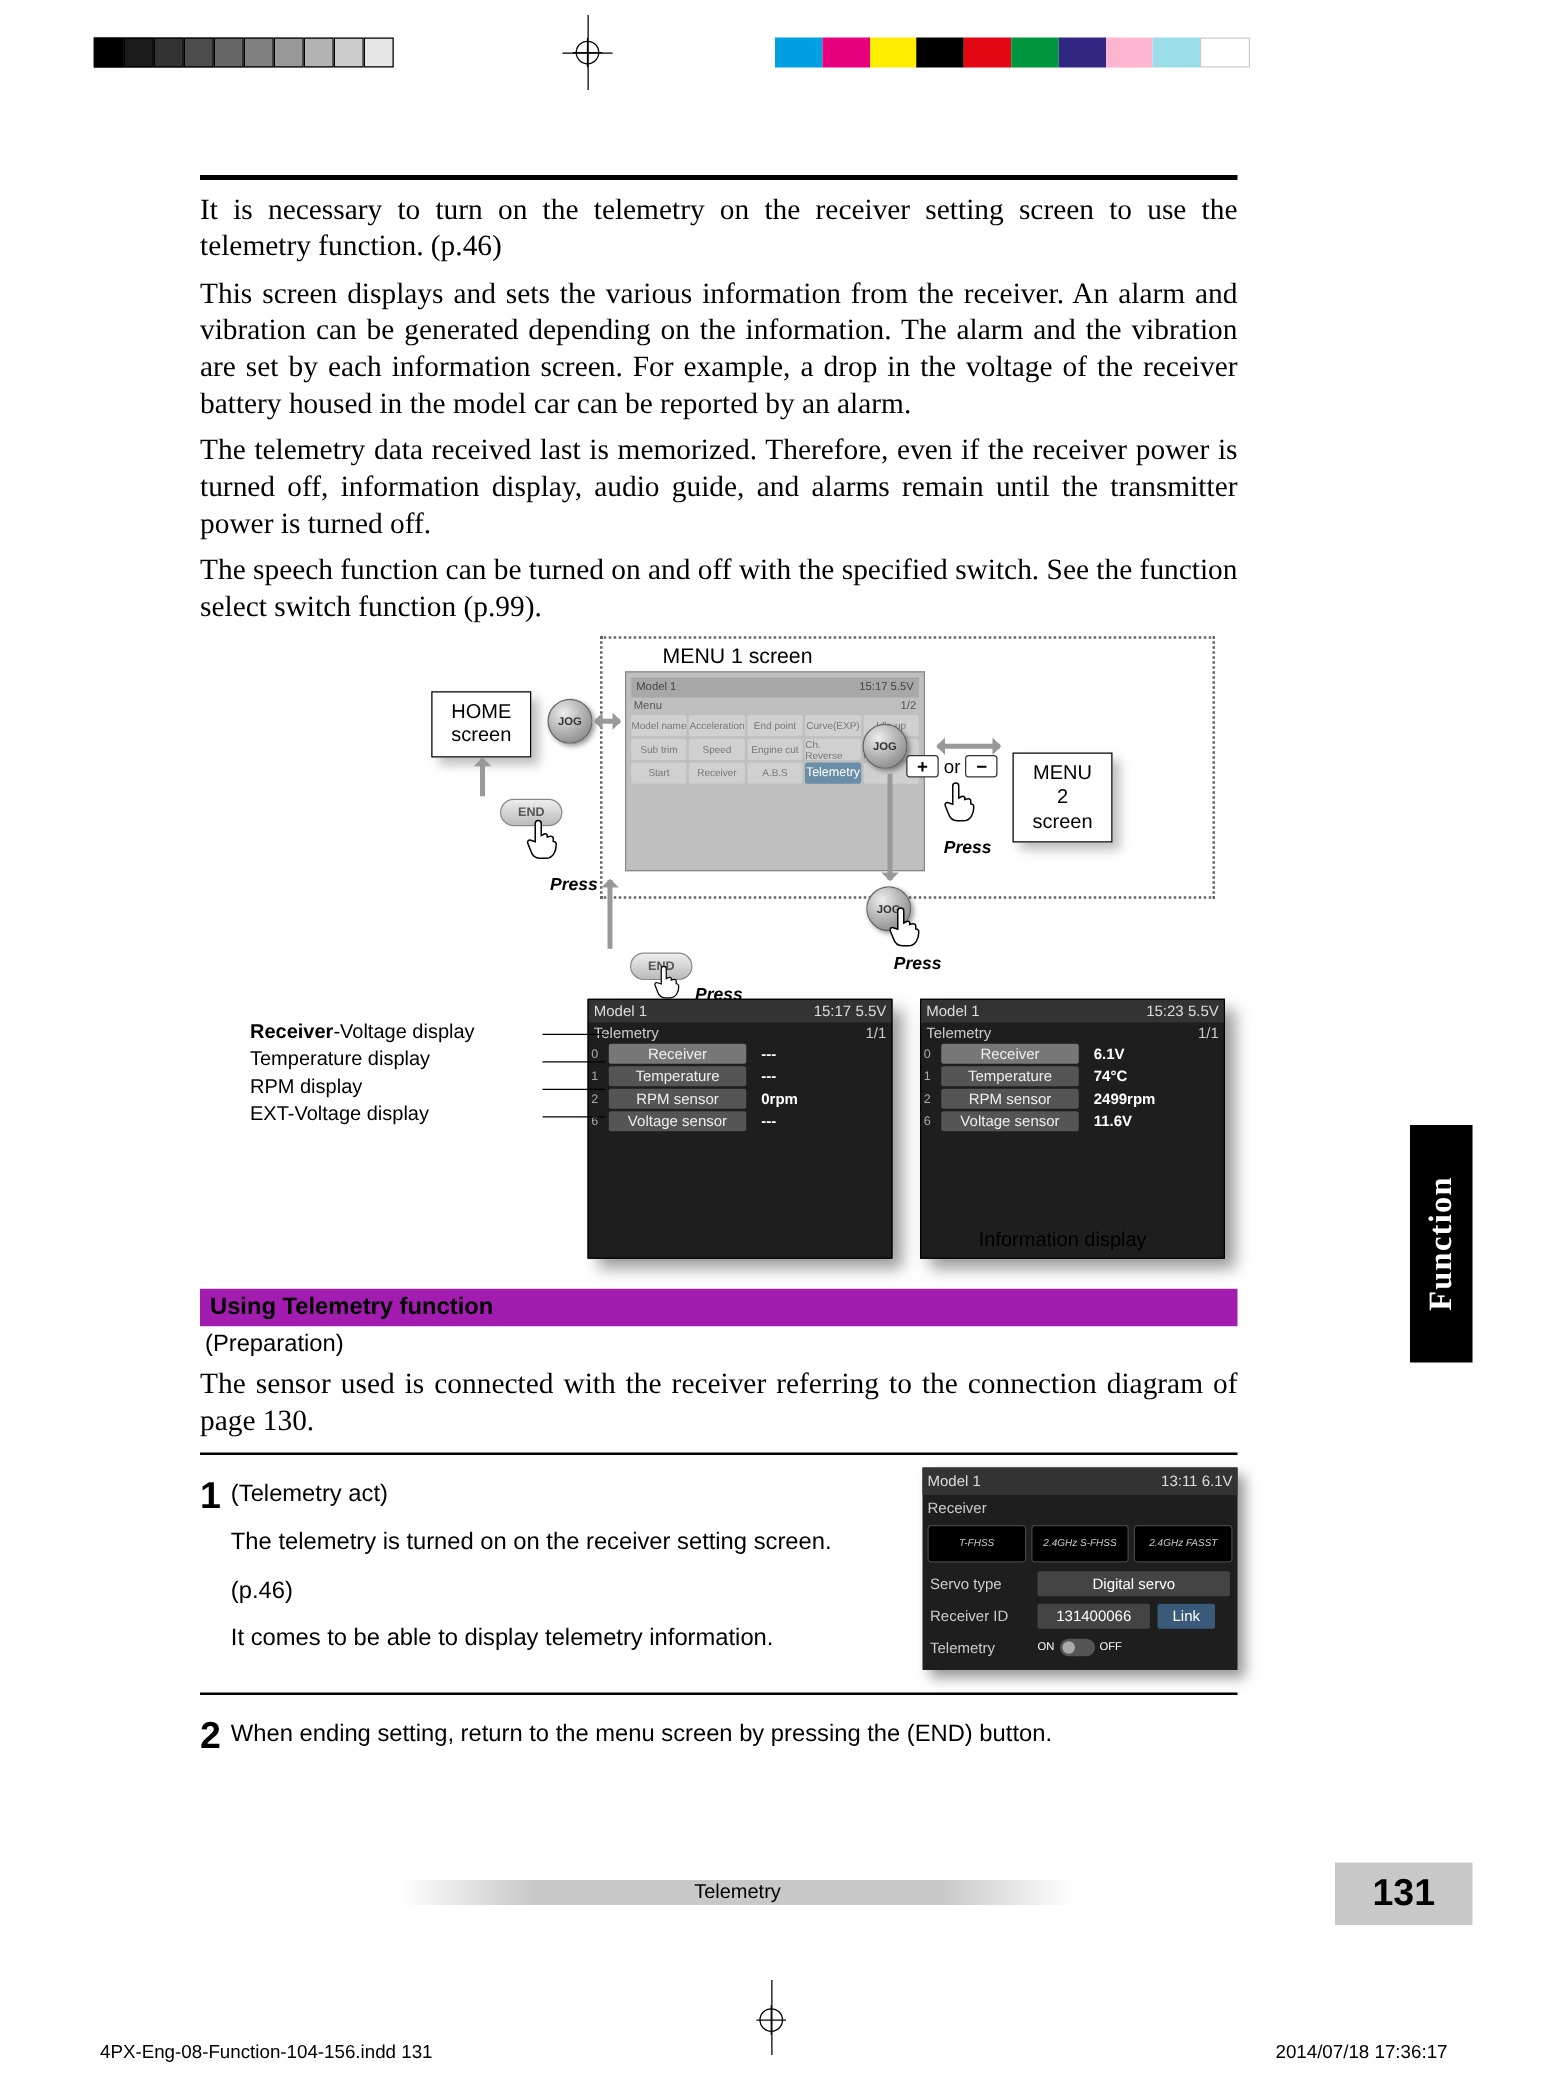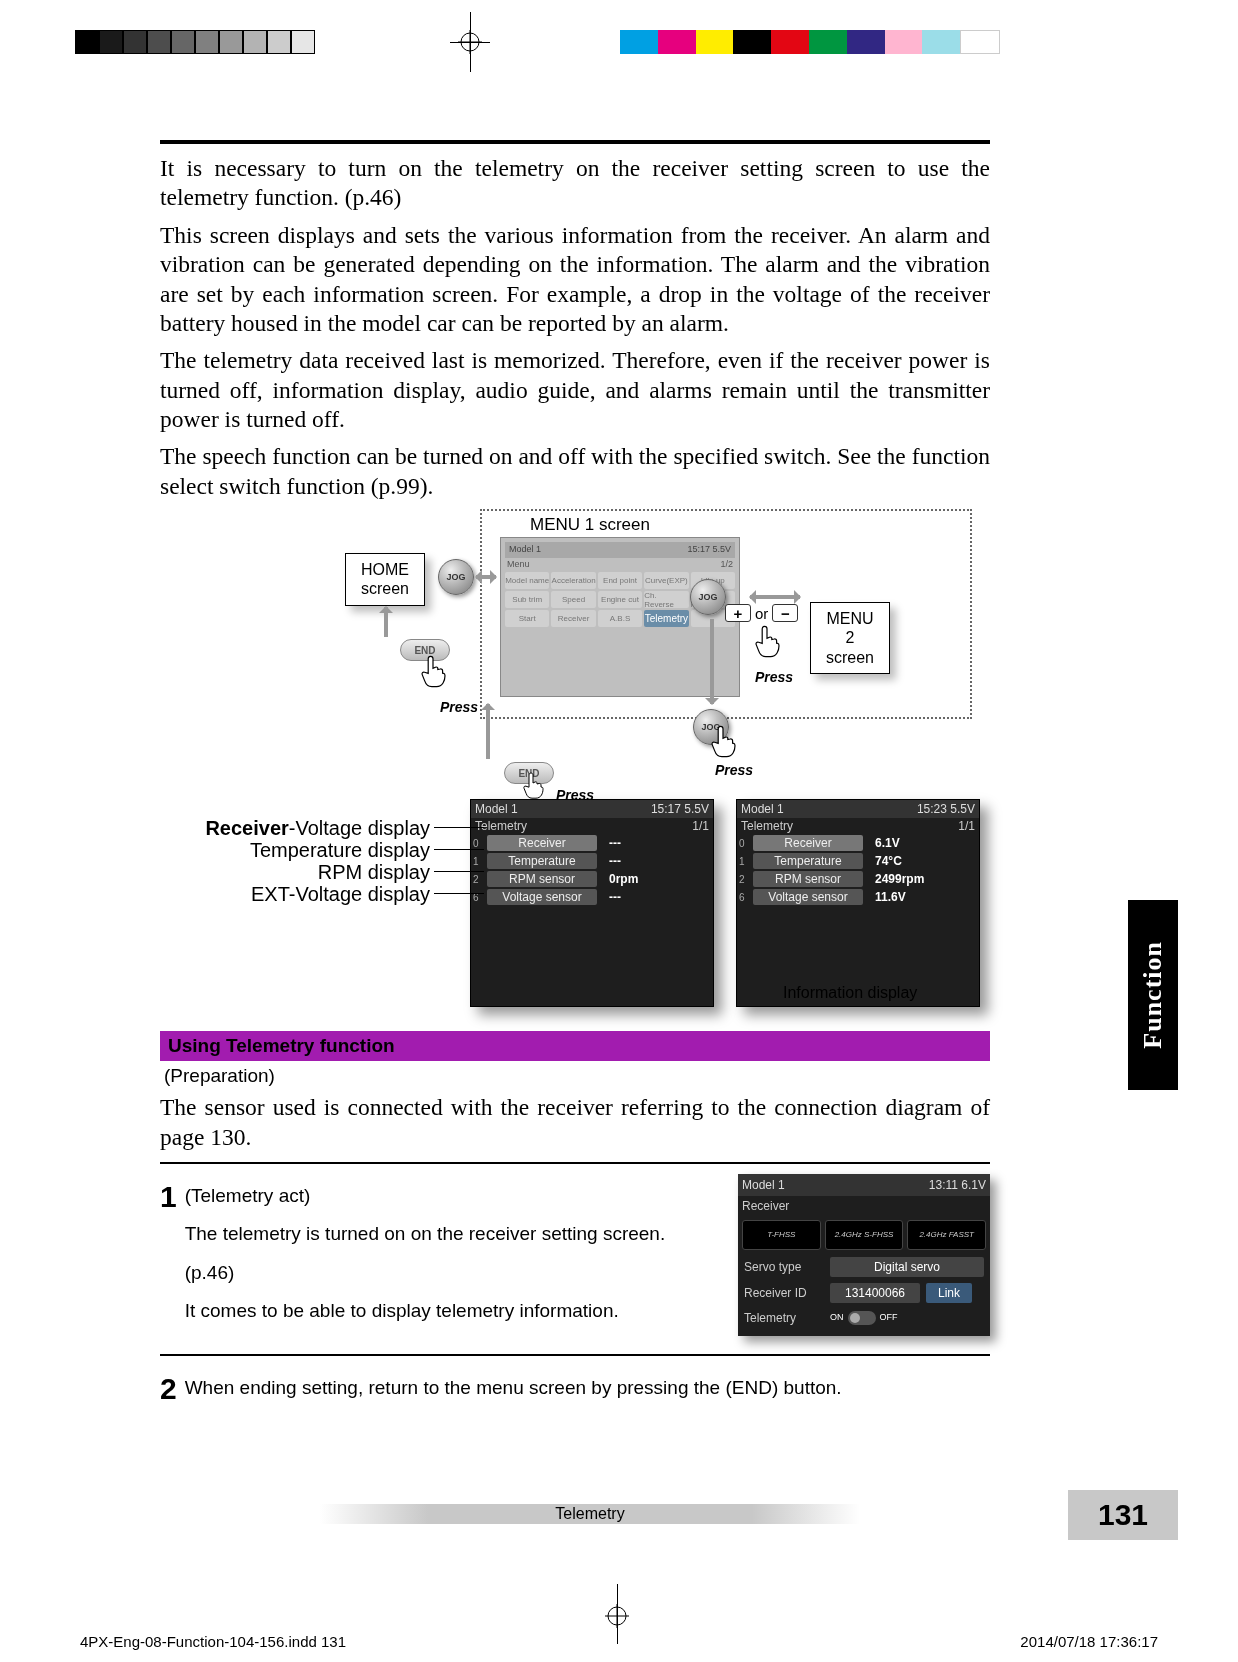--- a/index.html
+++ b/index.html
@@ -152,21 +152,21 @@
   .tscreen .row .ix { width:10px; color:#aaa; font-size:10px;}
   .tscreen .row .lbl { flex:0 0 110px; background:#555; border-radius:2px; padding:1px 4px; text-align:center; color:#eee;}
   .tscreen .row .lbl.sel { background:#777;}
   .tscreen .row .val { flex:1; text-align:left; padding-left:8px; color:#fff; font-weight:bold;}
   .tscreen .pad { height:100px;}
   .ts-left { left:310px; top:290px;}
   .ts-right { left:576px; top:290px;}
   .info-disp-label { position:absolute; left:623px; top:475px; font-size:16px; font-family:Arial;}
 
   
-  .callout { position:absolute; font-size:20px; font-family:Arial; text-align:right;}
+  .callout { position:absolute; font-size:16px; font-family:Arial; text-align:left;}
   .callout-line { position:absolute; height:1px; background:#000;}
 
   
   .section-bar {
     background:#a21caf; font-weight:bold; font-family:Arial; font-size:19px;
     padding:4px 8px; margin-top:2px;
   }
   .prep { font-family:Arial; font-size:19px; margin:4px 0 6px 4px;}
   .serif { font-family:"Times New Roman",serif; font-size:23.5px; line-height:1.25; text-align:justify;}
   .hr-thin { height:2px; background:#000; margin:10px 0;}

